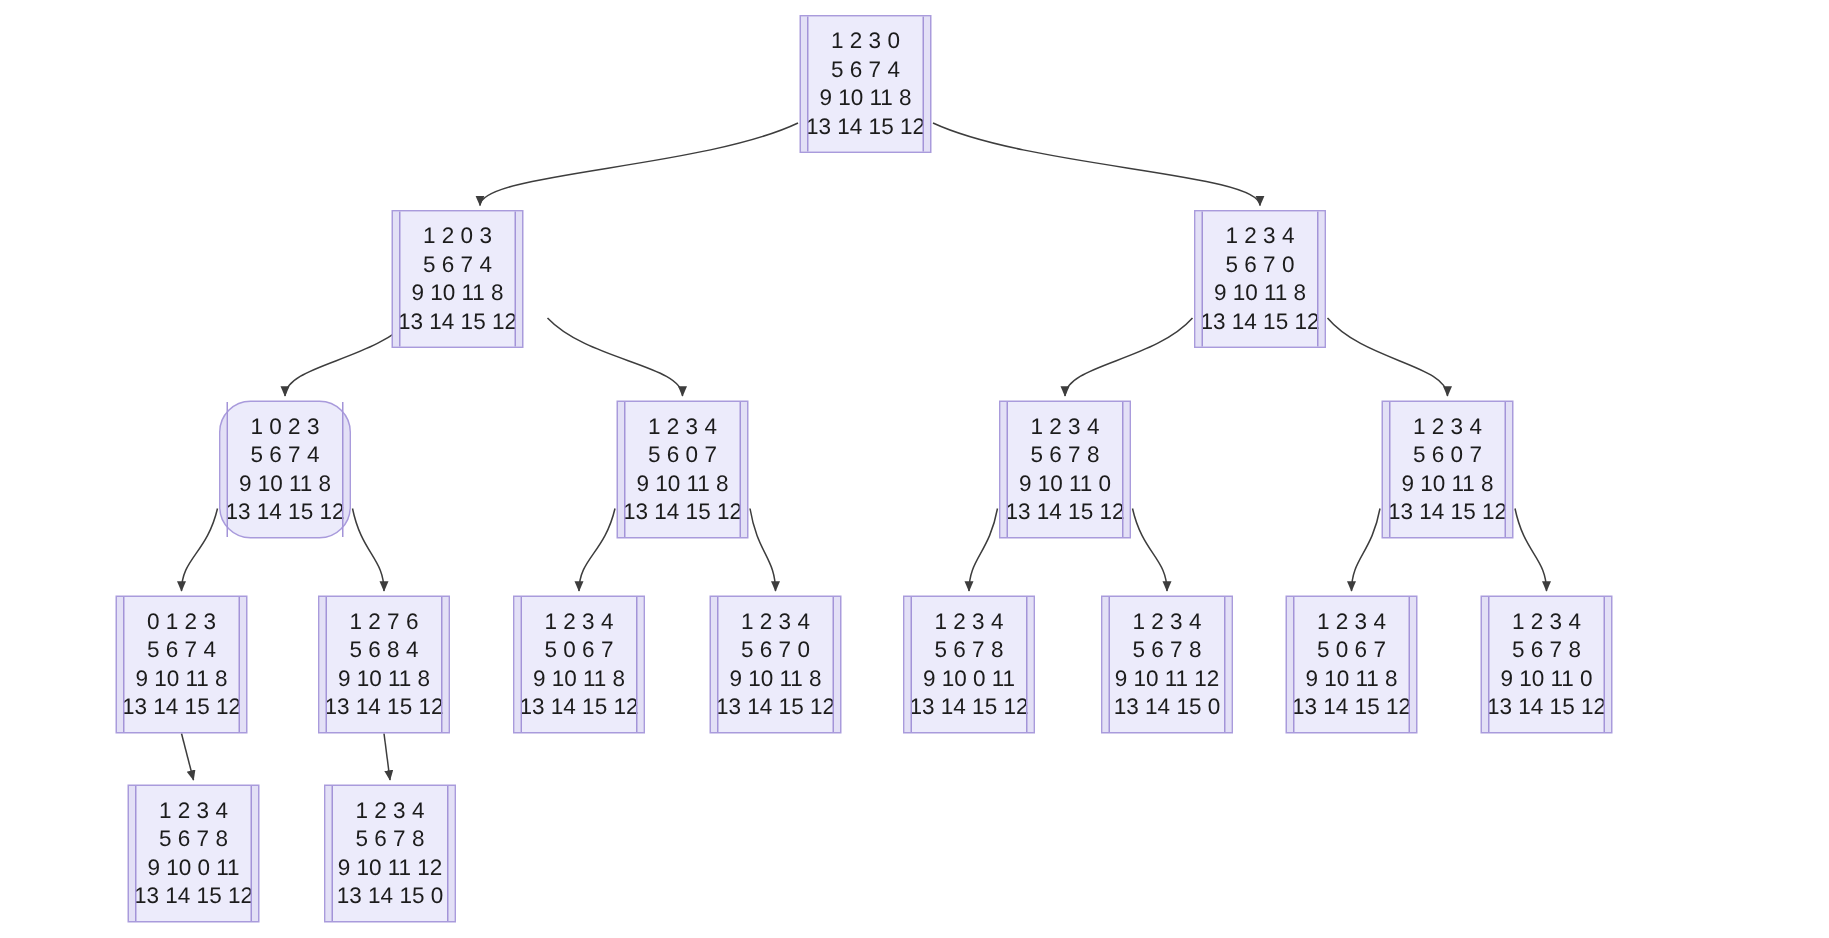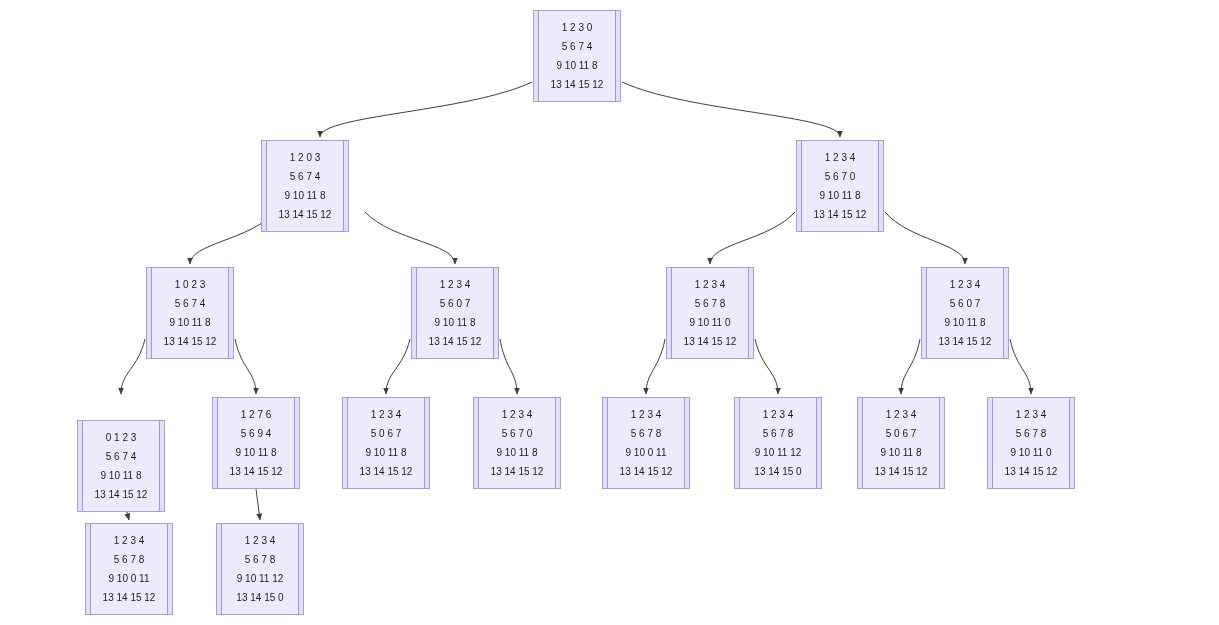--- a/index.html
+++ b/index.html
@@ -12,21 +12,21 @@
   #edges-layer{position:absolute;left:0;top:0;z-index:1;}
   .node{
     position:absolute;z-index:2;
     width:88px;height:92px;box-sizing:border-box;
     border:1px solid var(--node-border,#a99bdc);
     background:linear-gradient(to right,
       var(--node-stripe,#e3e0f6) 0,var(--node-stripe,#e3e0f6) 4px,
       var(--node-fill,#ecebfb) 4px,var(--node-fill,#ecebfb) calc(100% - 4px),
       var(--node-stripe,#e3e0f6) calc(100% - 4px),var(--node-stripe,#e3e0f6) 100%);
     text-align:center;padding-top:7px;
-    font-size:10px;line-height:19px;color:var(--text,#1c1c1c);
+    font-size:15px;line-height:19px;color:var(--text,#1c1c1c);
   }
   .node::before,.node::after{
     content:"";position:absolute;top:0;bottom:0;width:1px;
     background:var(--node-inner,#a394d8);
   }
   .node::before{left:4px;}
   .node::after{right:4px;}
   .node .row{display:block;white-space:nowrap;}
 </style>
 </head>
@@ -70,21 +70,21 @@
     <span class="row">5 6 7 4</span>
     <span class="row">9 10 11 8</span>
     <span class="row">13 14 15 12</span>
   </div>
   <div class="node" style="left: 796px; top: 140px;">
     <span class="row">1 2 3 4</span>
     <span class="row">5 6 7 0</span>
     <span class="row">9 10 11 8</span>
     <span class="row">13 14 15 12</span>
   </div>
-  <div class="node" style="left: 146px; top: 267px;">
+  <div class="node" style="left: 146px; top: 267px; border-radius: 21px;">
     <span class="row">1 0 2 3</span>
     <span class="row">5 6 7 4</span>
     <span class="row">9 10 11 8</span>
     <span class="row">13 14 15 12</span>
   </div>
   <div class="node" style="left: 411px; top: 267px;">
     <span class="row">1 2 3 4</span>
     <span class="row">5 6 0 7</span>
     <span class="row">9 10 11 8</span>
     <span class="row">13 14 15 12</span>
@@ -94,29 +94,29 @@
     <span class="row">5 6 7 8</span>
     <span class="row">9 10 11 0</span>
     <span class="row">13 14 15 12</span>
   </div>
   <div class="node" style="left: 921px; top: 267px;">
     <span class="row">1 2 3 4</span>
     <span class="row">5 6 0 7</span>
     <span class="row">9 10 11 8</span>
     <span class="row">13 14 15 12</span>
   </div>
-  <div class="node" style="left: 77px; top: 397px; margin-top: 23px;">
+  <div class="node" style="left: 77px; top: 397px;">
     <span class="row">0 1 2 3</span>
     <span class="row">5 6 7 4</span>
     <span class="row">9 10 11 8</span>
     <span class="row">13 14 15 12</span>
   </div>
   <div class="node" style="left: 212px; top: 397px;">
     <span class="row">1 2 7 6</span>
-    <span class="row">5 6 9 4</span>
+    <span class="row">5 6 8 4</span>
     <span class="row">9 10 11 8</span>
     <span class="row">13 14 15 12</span>
   </div>
   <div class="node" style="left: 342px; top: 397px;">
     <span class="row">1 2 3 4</span>
     <span class="row">5 0 6 7</span>
     <span class="row">9 10 11 8</span>
     <span class="row">13 14 15 12</span>
   </div>
   <div class="node" style="left: 473px; top: 397px;">

